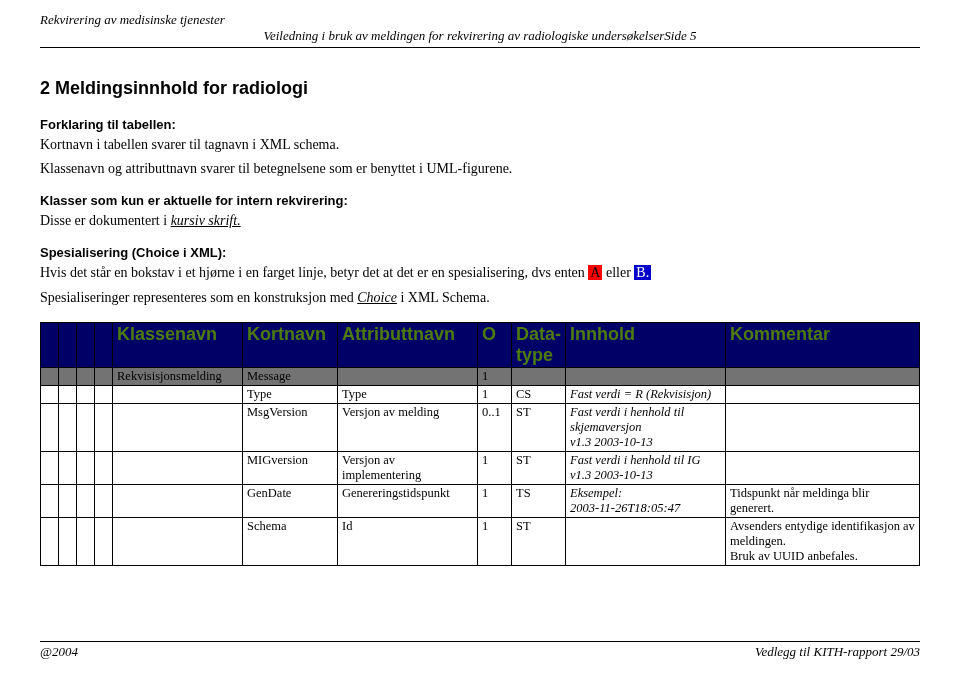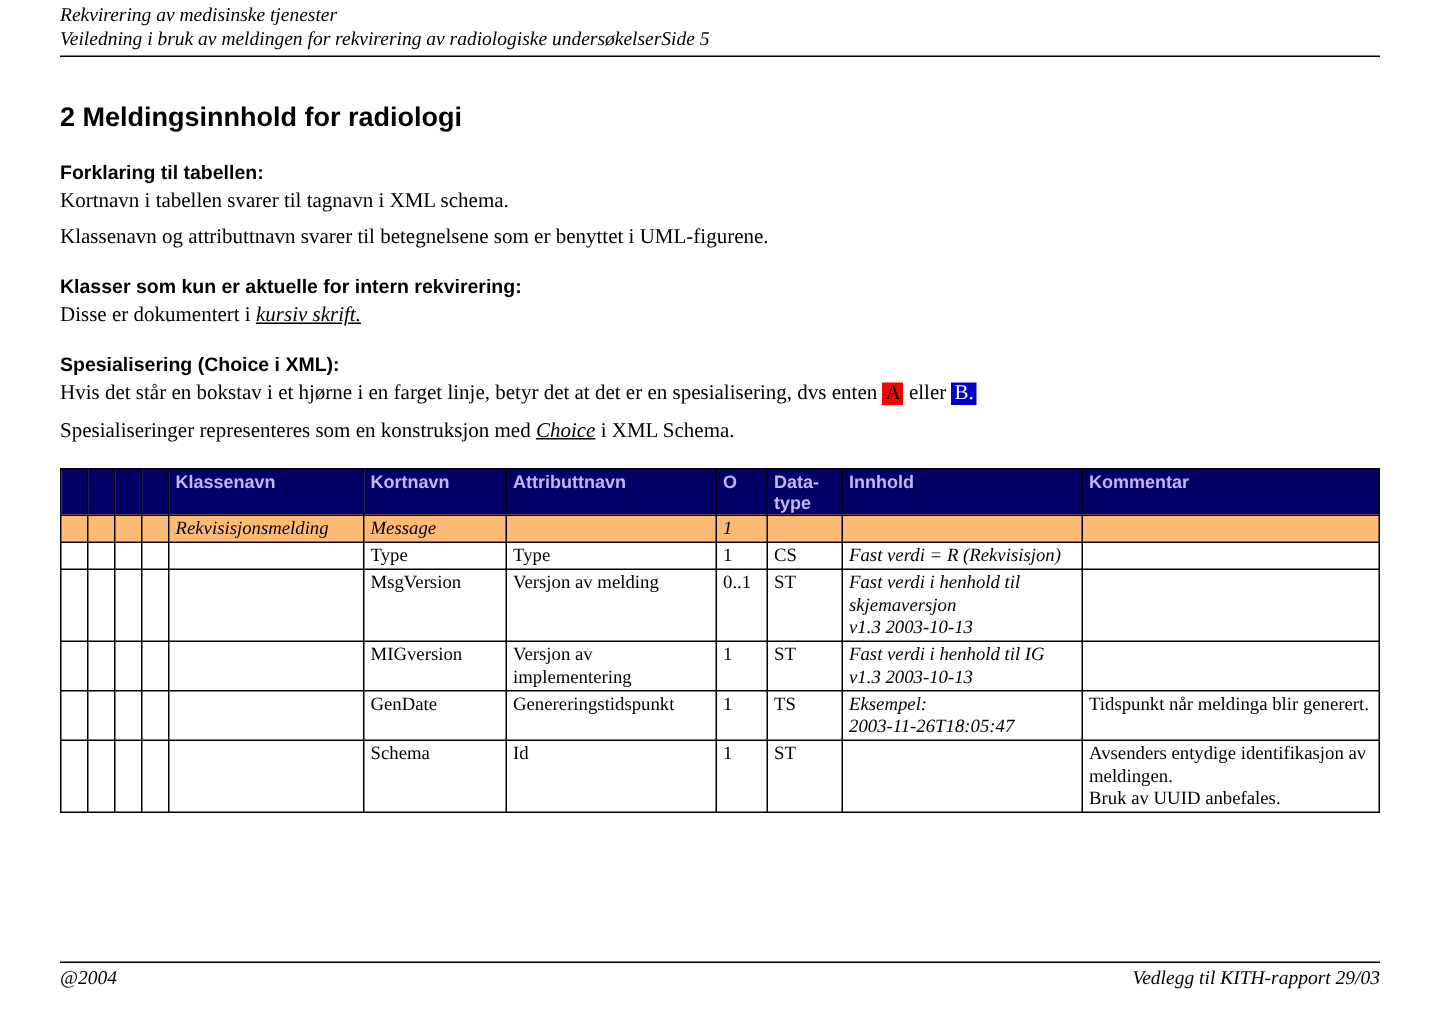--- a/index.html
+++ b/index.html
@@ -10,31 +10,31 @@
     color: #000;
     width: 960px;
     height: 676px;
     box-sizing: border-box;
     position: relative;
   }
   .page {
     width: 960px;
     height: 676px;
     box-sizing: border-box;
-    padding: 2px 40px 0 40px;
+    padding: 12px 40px 0 40px;
     position: relative;
   }
   .hdr {
     font-style: italic;
     font-size: 13px;
     line-height: 1.25;
   }
   .hdr-row {
     display: flex;
-    justify-content: flex-start;
+    justify-content: center;
   }
   hr.hdr-rule {
     border: none;
     border-top: 1px solid #000;
     margin: 2px 0 30px 0;
   }
   h2.section {
     font-family: Arial, Helvetica, sans-serif;
     font-weight: bold;
     font-size: 18px;
@@ -70,27 +70,27 @@
     font-size: 12.5px;
   }
   table.spec th, table.spec td {
     border: 1px solid #000;
     padding: 1px 4px;
     vertical-align: top;
     text-align: left;
   }
   table.spec th {
     background: #000066;
-    color: #c4b5fd;
+    color: #4d7c0f;
     font-family: Arial, Helvetica, sans-serif;
     font-weight: bold;
-    font-size: 12px;
+    font-size: 18px;
   }
   col.indent { width: 18px; }
-  tr.green td { background: #fdba74; font-style: italic; }
+  tr.green td { background: #737373; }
   .kursiv-cell { font-style: italic; }
 
   .footer {
     position: absolute;
     left: 40px;
     right: 40px;
     bottom: 16px;
     margin-top: 47px;
   }
   .footer hr {

